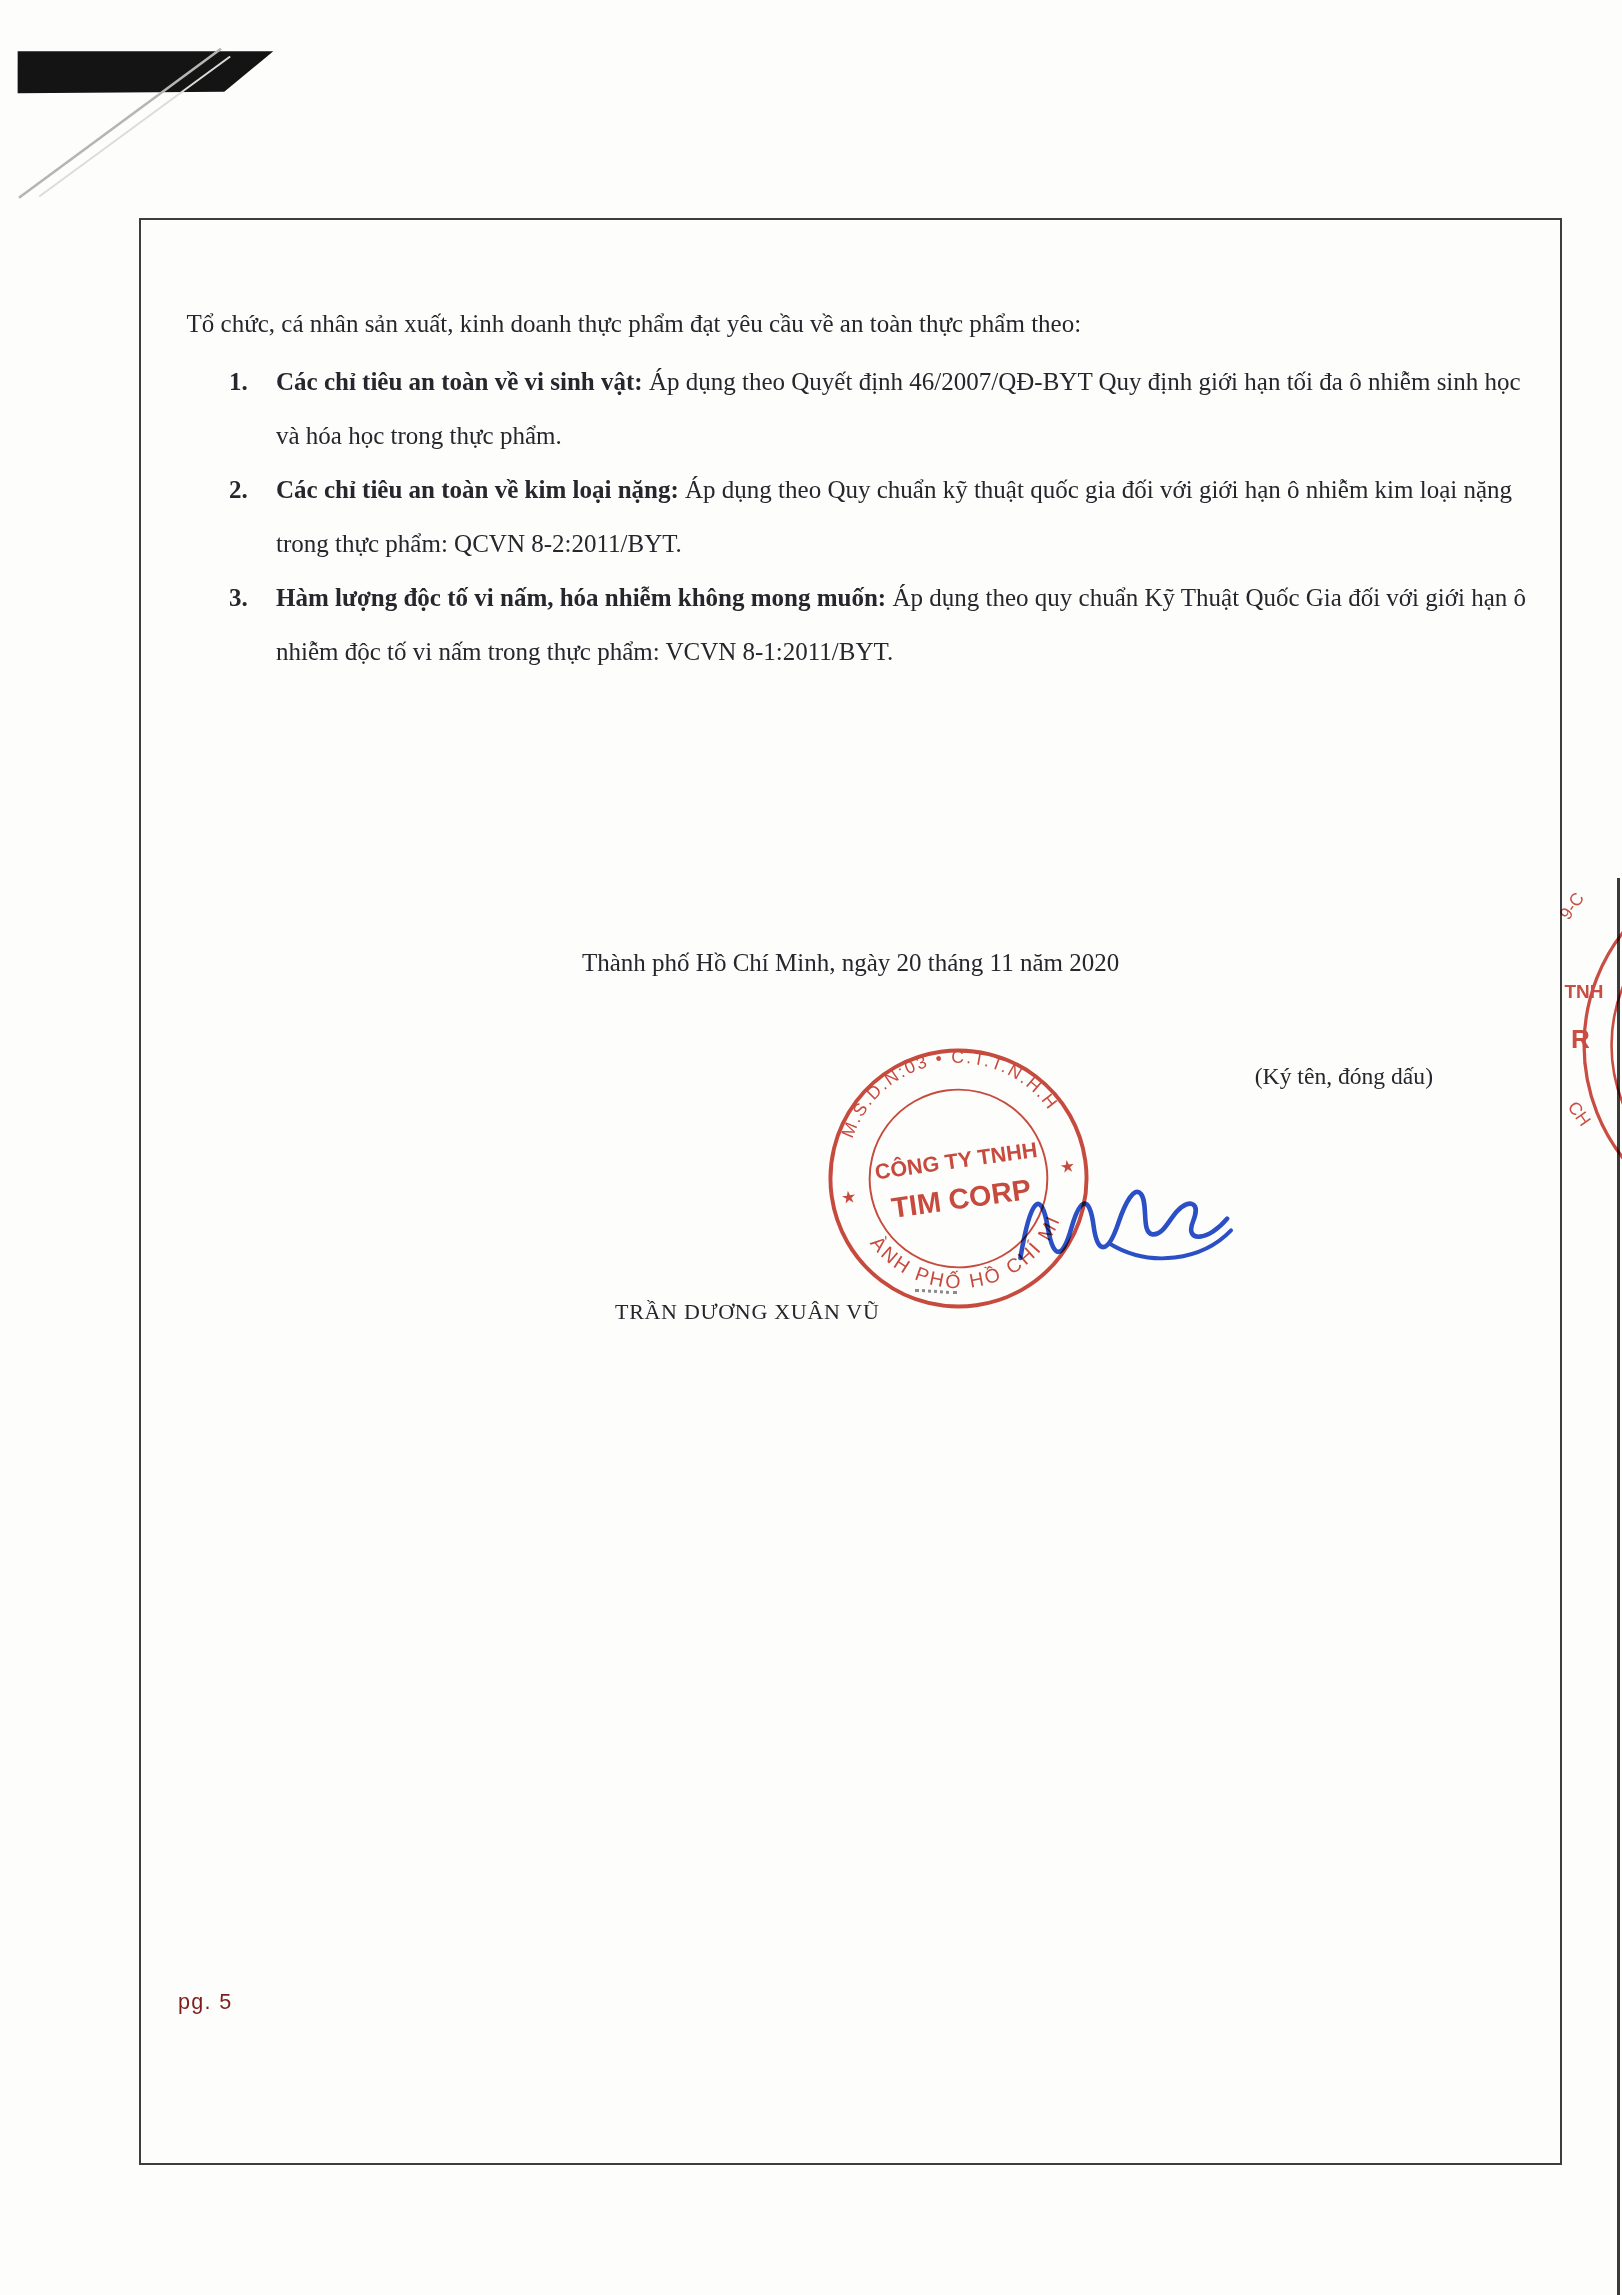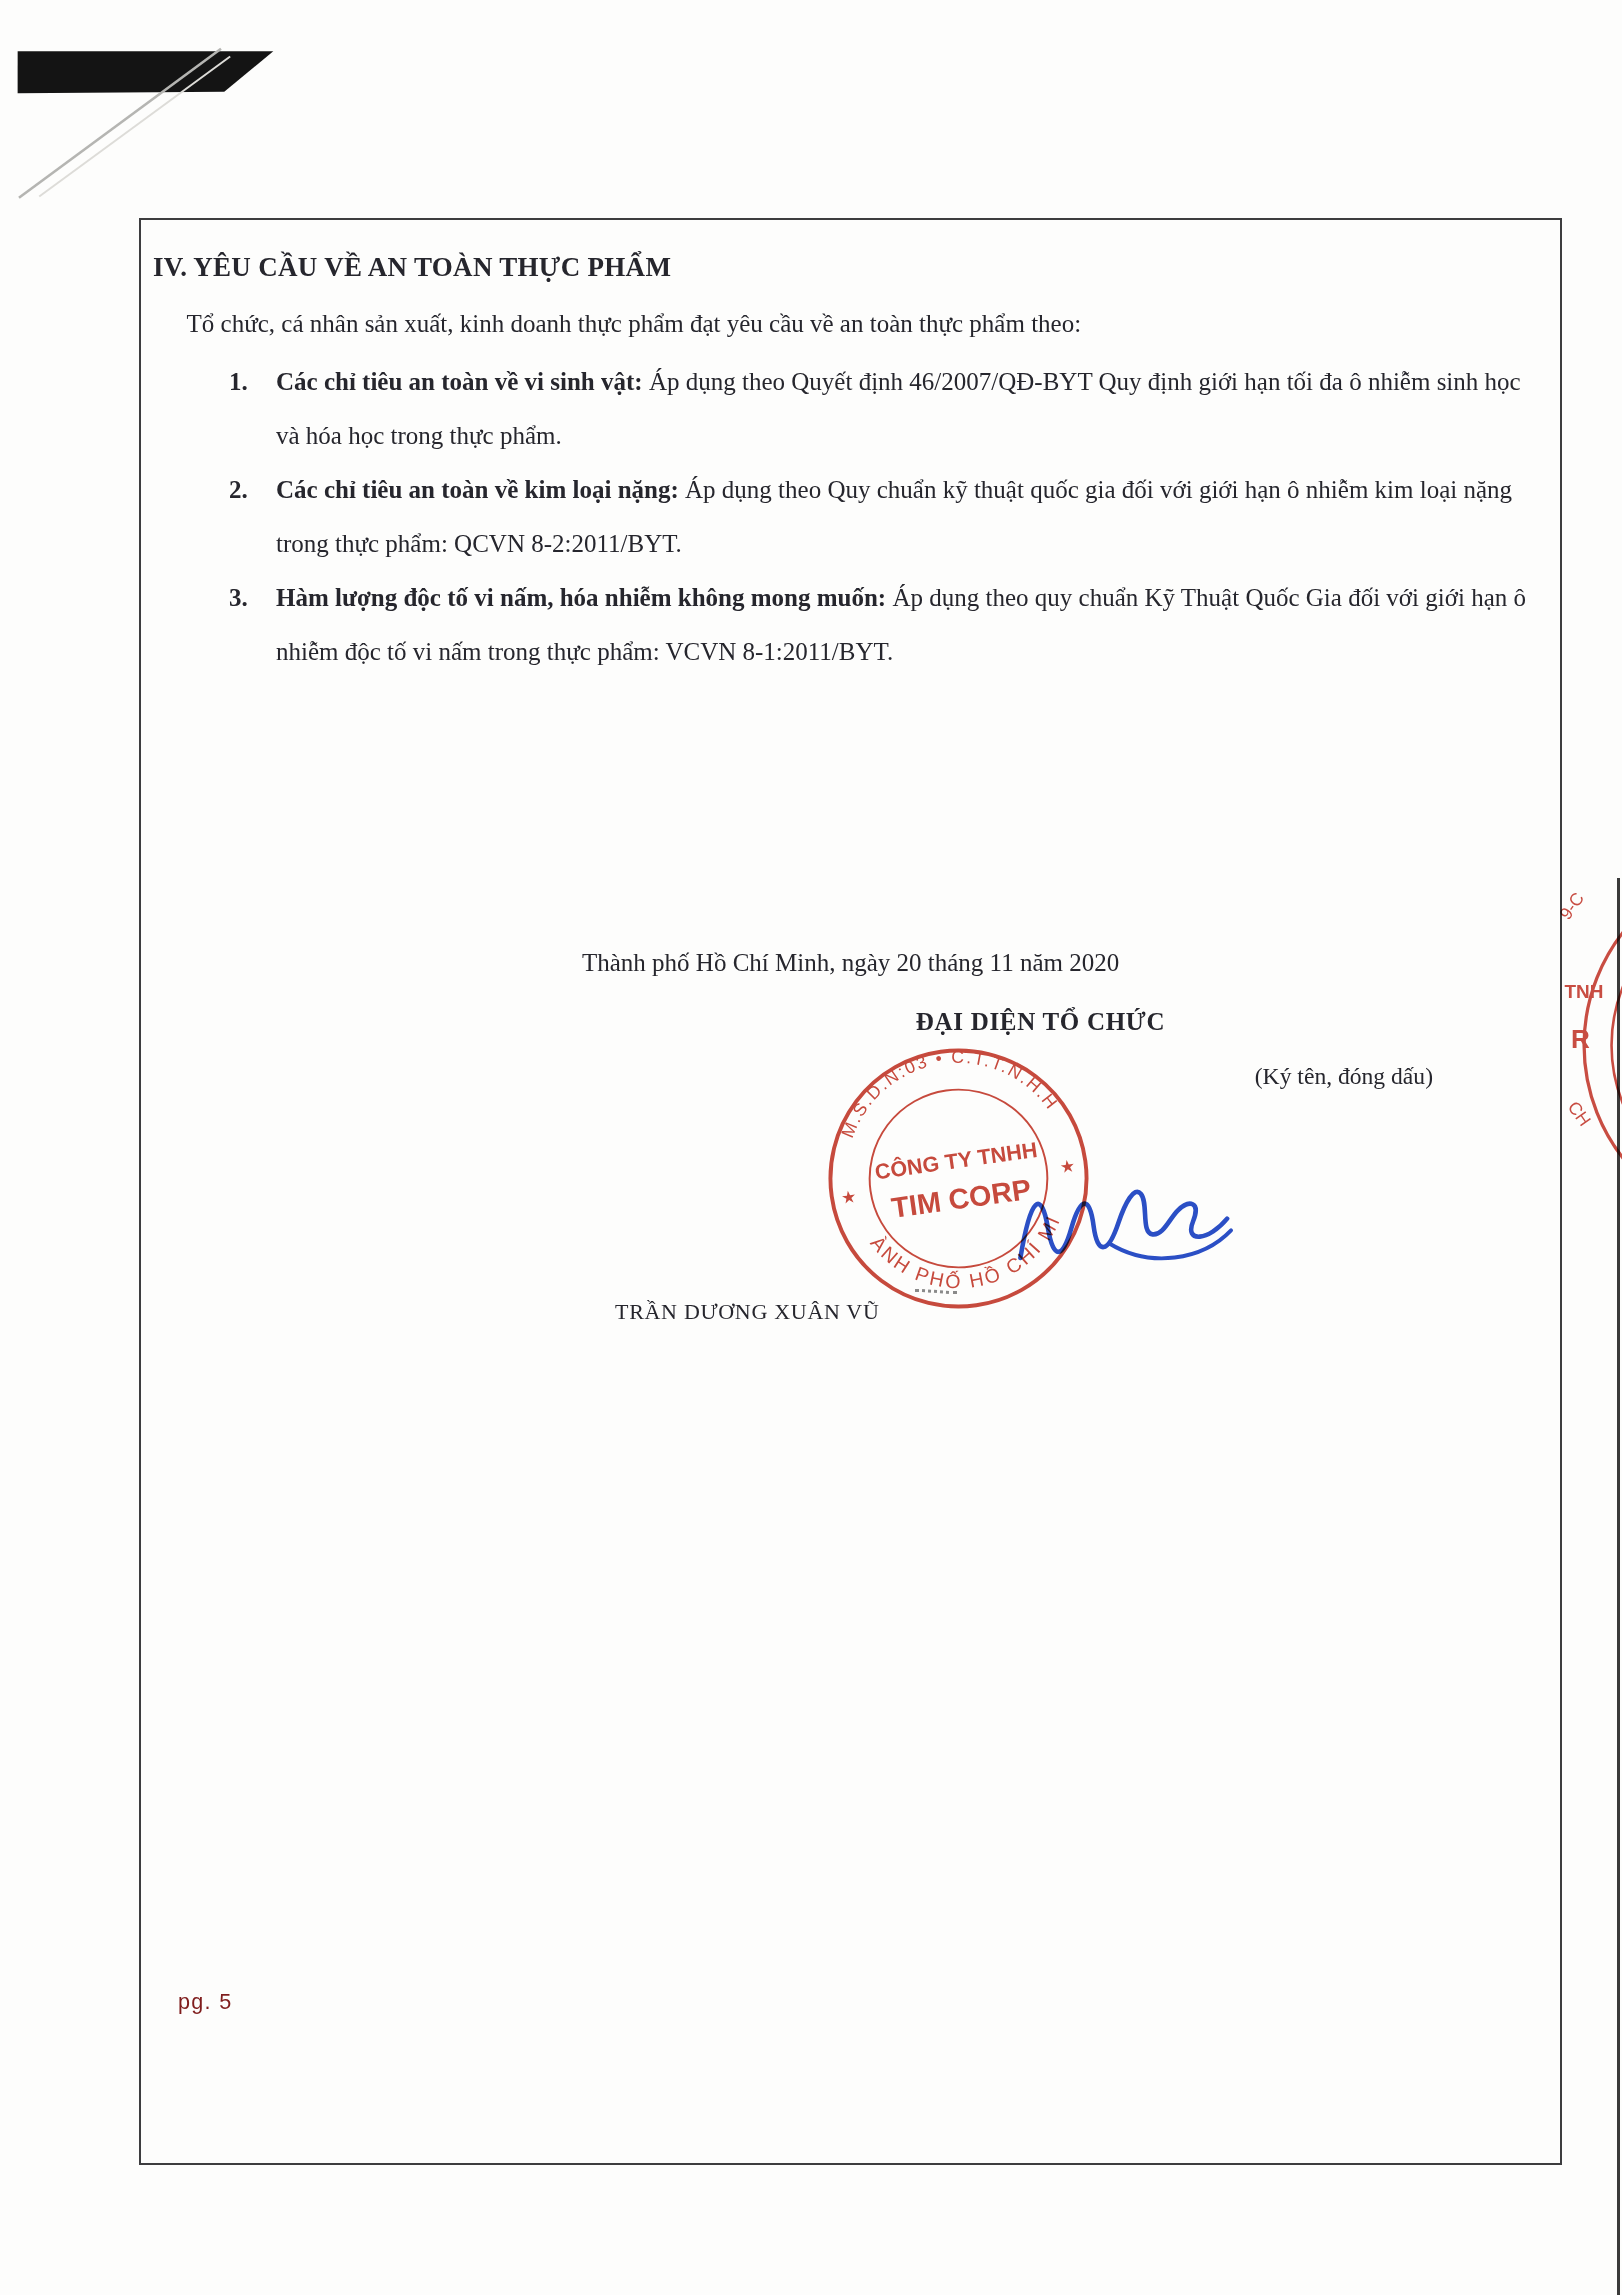--- a/index.html
+++ b/index.html
@@ -67,21 +67,20 @@
   <svg class="abs artifact-svg" viewBox="0 0 520 360">
     <polygon points="27,78 418,78 343,140 27,142" fill="#141414"></polygon>
     <line x1="338" y1="74" x2="29" y2="302" stroke="#b5b5b2" stroke-width="4"></line>
     <line x1="352" y1="86" x2="60" y2="300" stroke="#dddcd8" stroke-width="3"></line>
   </svg>
 
   <div class="abs doc-border"></div>
 
   <div class="abs edge-line"></div>
 
-  <div class="abs section-title">IV. YÊU CẦU VỀ AN TOÀN THỰC PHẨM</div>
 
   <div class="abs intro">Tổ chức, cá nhân sản xuất, kinh doanh thực phẩm đạt yêu cầu về an toàn thực phẩm theo:</div>
 
   <div class="abs req-list">
     <div class="req-item">
       <span class="num">1.</span>
       <span class="lead">Các chỉ tiêu an toàn về vi sinh vật:</span>
       <span>Áp dụng theo Quyết định 46/2007/QĐ-BYT Quy định giới hạn tối đa ô nhiễm sinh học và hóa học trong thực phẩm.</span>
     </div>
     <div class="req-item">
@@ -91,21 +90,20 @@
     </div>
     <div class="req-item">
       <span class="num">3.</span>
       <span class="lead">Hàm lượng độc tố vi nấm, hóa nhiễm không mong muốn:</span>
       <span>Áp dụng theo quy chuẩn Kỹ Thuật Quốc Gia đối với giới hạn ô nhiễm độc tố vi nấm trong thực phẩm: VCVN 8-1:2011/BYT.</span>
     </div>
   </div>
 
 
   <div class="abs dateline">Thành phố Hồ Chí Minh, ngày 20 tháng 11 năm 2020</div>
-  <div class="abs rep-title">ĐẠI DIỆN TỔ CHỨC</div>
   <div class="abs rep-sub">(Ký tên, đóng dấu)</div>
 
   <svg class="abs stamp-svg" viewBox="0 0 424 424">
     <g transform="rotate(-8 212 212)" stroke="#c43a2c" fill="#c43a2c">
       <circle cx="212" cy="212" r="196" fill="none" stroke-width="6"></circle>
       <circle cx="212" cy="212" r="136" fill="none" stroke-width="3"></circle>
       <defs>
         <path id="arcTop" d="M 48 160 A 170 170 0 0 1 376 160"></path>
         <path id="arcBottom" d="M 66 295 A 168 168 0 0 0 358 295"></path>
       </defs>

